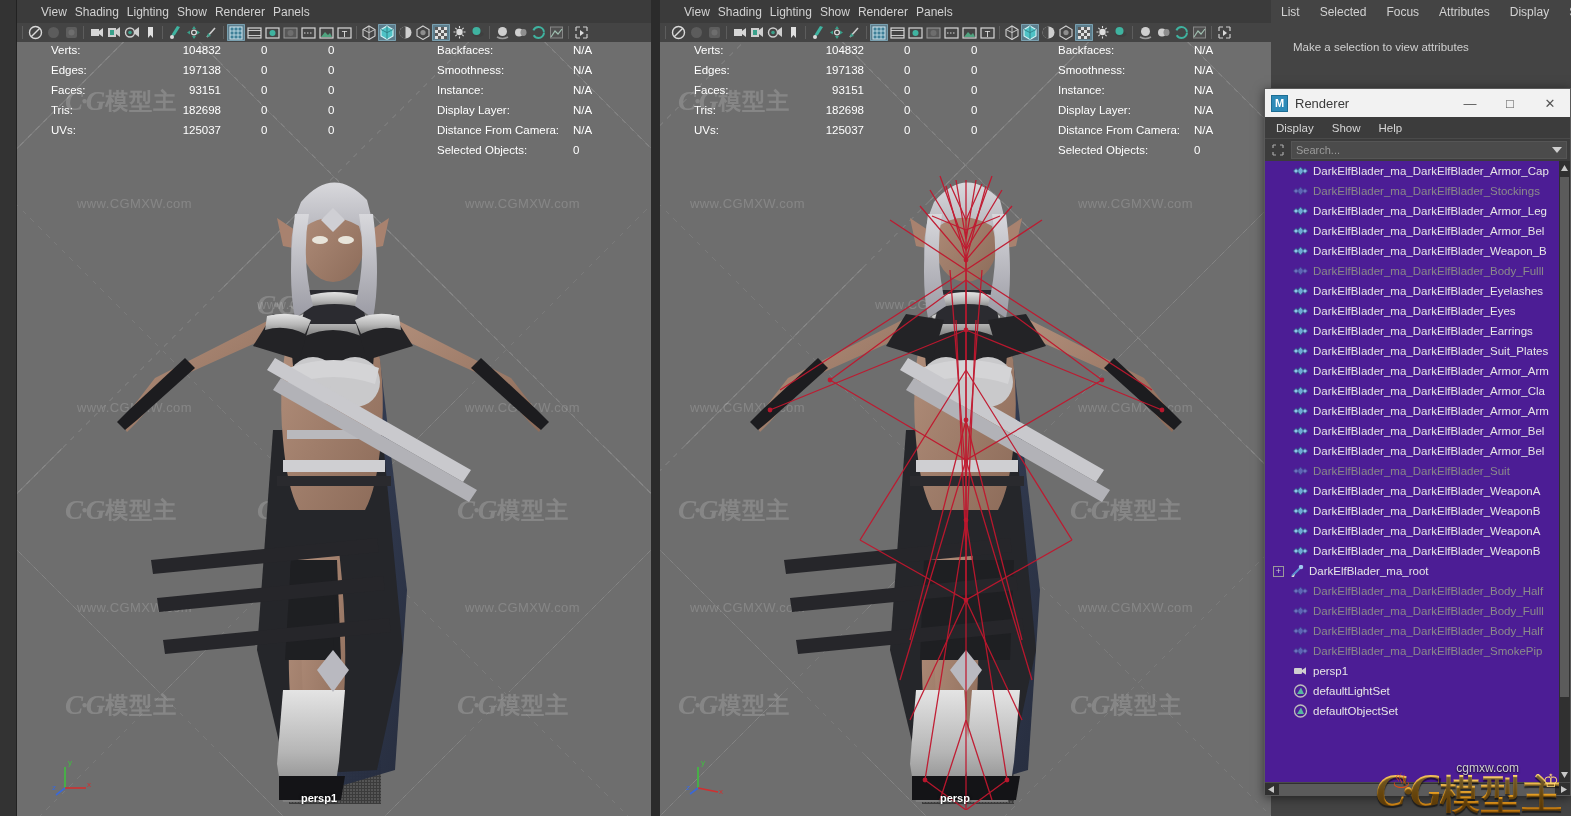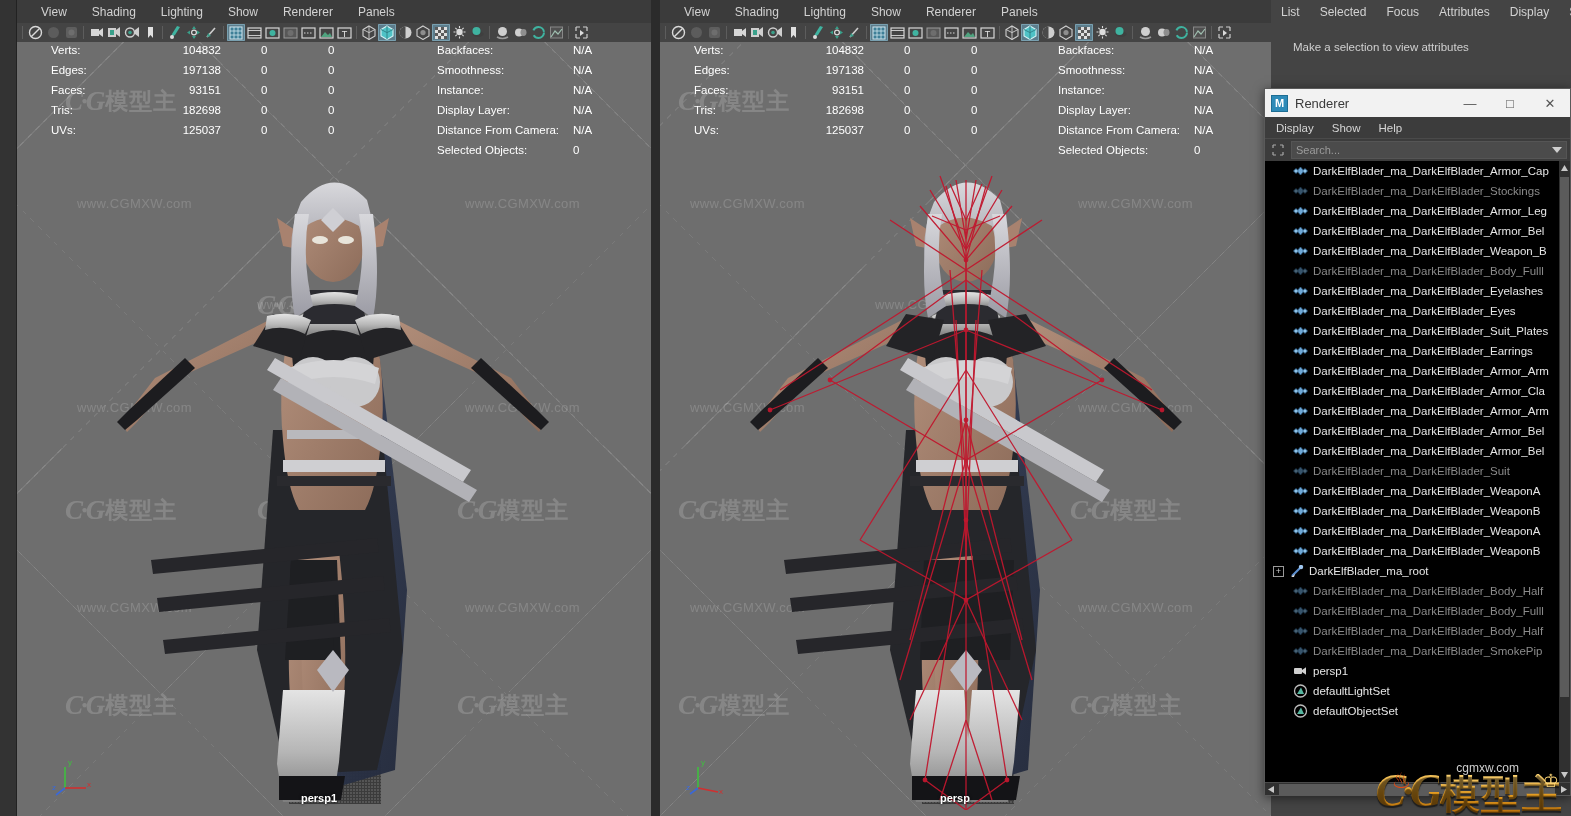--- a/index.html
+++ b/index.html
@@ -27,21 +27,21 @@
   
   .viewport{ position:relative; height:816px; overflow:hidden; background:#6e6e6e; }
   .vp1{ flex:0 0 634px; width:634px; }
   .vp-gap{ flex:0 0 9px; width:9px; background:#2b2b2b; }
   .vp2{ flex:0 0 611px; width:611px; }
 
   
   .vp-menubar{
     position:absolute; top:0; left:0; right:0; height:23px;
     background:#3b3b3b; display:flex; align-items:center;
-    padding-left:24px; gap:25px; z-index:6;
+    padding-left:24px; gap:8px; z-index:6;
   }
   .vp-menubar .mi{ color:#d2d2d2; font-size:12px; white-space:nowrap; }
 
   
   .vp-toolbar{
     position:absolute; top:23px; left:0; right:0; height:19px;
     background:#444444; display:flex; align-items:center; z-index:6;
     padding-left:2px; overflow:hidden;
   }
   .tb-sep{ width:7px; height:15px; position:relative; flex:0 0 7px; }
@@ -134,21 +134,21 @@
               padding:0 3px; flex:0 0 22px; gap:3px; }
   .ol-search .sico{ width:20px; height:18px; display:flex; align-items:center; justify-content:center; }
   .ol-search .sfield{
     flex:1 1 auto; height:18px; background:#4b4b4b; border:1px solid #555;
     display:flex; align-items:center; padding:0 4px; position:relative;
   }
   .ol-search .sfield span{ color:#9a9a9a; font-size:11px; }
   .ol-search .sfield .caret{ position:absolute; right:4px; width:0;height:0;
     border-left:5px solid transparent;border-right:5px solid transparent;border-top:6px solid #cfcfcf;}
 
-  .ol-list{ flex:1 1 auto; position:relative; overflow:hidden; background:#000000;padding-left:8px; }
+  .ol-list{ flex:1 1 auto; position:relative; overflow:hidden; background:#4c1d95;padding-left:8px; }
   .ol-rows{ position:absolute; top:0; left:0; right:11px; }
   .ol-row{ height:20px; display:flex; align-items:center; padding-left:8px; white-space:nowrap;
            overflow:hidden; }
   .ol-row .expander{ width:11px; height:11px; border:1px solid #9a9a9a; color:#cfcfcf;
       font-size:9px; line-height:9px; text-align:center; margin-right:4px; flex:0 0 11px; }
   .ol-row .spacer{ width:19px; flex:0 0 19px; }
   .ol-row .ico{ width:17px; flex:0 0 17px; display:flex; align-items:center; justify-content:center;
                 margin-right:4px; }
   .ol-row .nm{ font-size:11.5px; color:#e6e6e6; }
   .ol-row.dim .nm{ color:#8b8b8b; }
@@ -1109,32 +1109,32 @@
           </div>
           <div class="ol-row">
             <span class="spacer"></span>
             <span class="ico">
               <svg width="15" height="12" viewBox="0 0 15 12">
                 <path d="M4 6 L7.5 2 L11 6 L7.5 10 Z" fill="#6fa8d6" stroke="#2e5f8a" stroke-width=".8"></path>
                 <path d="M0.5 6 L3 3.6 L5.5 6 L3 8.4 Z" fill="#8fc3e8" stroke="#2e5f8a" stroke-width=".8"></path>
                 <path d="M9.5 6 L12 3.6 L14.5 6 L12 8.4 Z" fill="#8fc3e8" stroke="#2e5f8a" stroke-width=".8"></path>
               </svg>
             </span>
+            <span class="nm">DarkElfBlader_ma_DarkElfBlader_Earrings</span>
+          </div>
+          <div class="ol-row">
+            <span class="spacer"></span>
+            <span class="ico">
+              <svg width="15" height="12" viewBox="0 0 15 12">
+                <path d="M4 6 L7.5 2 L11 6 L7.5 10 Z" fill="#6fa8d6" stroke="#2e5f8a" stroke-width=".8"></path>
+                <path d="M0.5 6 L3 3.6 L5.5 6 L3 8.4 Z" fill="#8fc3e8" stroke="#2e5f8a" stroke-width=".8"></path>
+                <path d="M9.5 6 L12 3.6 L14.5 6 L12 8.4 Z" fill="#8fc3e8" stroke="#2e5f8a" stroke-width=".8"></path>
+              </svg>
+            </span>
             <span class="nm">DarkElfBlader_ma_DarkElfBlader_Suit_Plates</span>
-          </div>
-          <div class="ol-row">
-            <span class="spacer"></span>
-            <span class="ico">
-              <svg width="15" height="12" viewBox="0 0 15 12">
-                <path d="M4 6 L7.5 2 L11 6 L7.5 10 Z" fill="#6fa8d6" stroke="#2e5f8a" stroke-width=".8"></path>
-                <path d="M0.5 6 L3 3.6 L5.5 6 L3 8.4 Z" fill="#8fc3e8" stroke="#2e5f8a" stroke-width=".8"></path>
-                <path d="M9.5 6 L12 3.6 L14.5 6 L12 8.4 Z" fill="#8fc3e8" stroke="#2e5f8a" stroke-width=".8"></path>
-              </svg>
-            </span>
-            <span class="nm">DarkElfBlader_ma_DarkElfBlader_Earrings</span>
           </div>
           <div class="ol-row">
             <span class="spacer"></span>
             <span class="ico">
               <svg width="15" height="12" viewBox="0 0 15 12">
                 <path d="M4 6 L7.5 2 L11 6 L7.5 10 Z" fill="#6fa8d6" stroke="#2e5f8a" stroke-width=".8"></path>
                 <path d="M0.5 6 L3 3.6 L5.5 6 L3 8.4 Z" fill="#8fc3e8" stroke="#2e5f8a" stroke-width=".8"></path>
                 <path d="M9.5 6 L12 3.6 L14.5 6 L12 8.4 Z" fill="#8fc3e8" stroke="#2e5f8a" stroke-width=".8"></path>
               </svg>
             </span>

